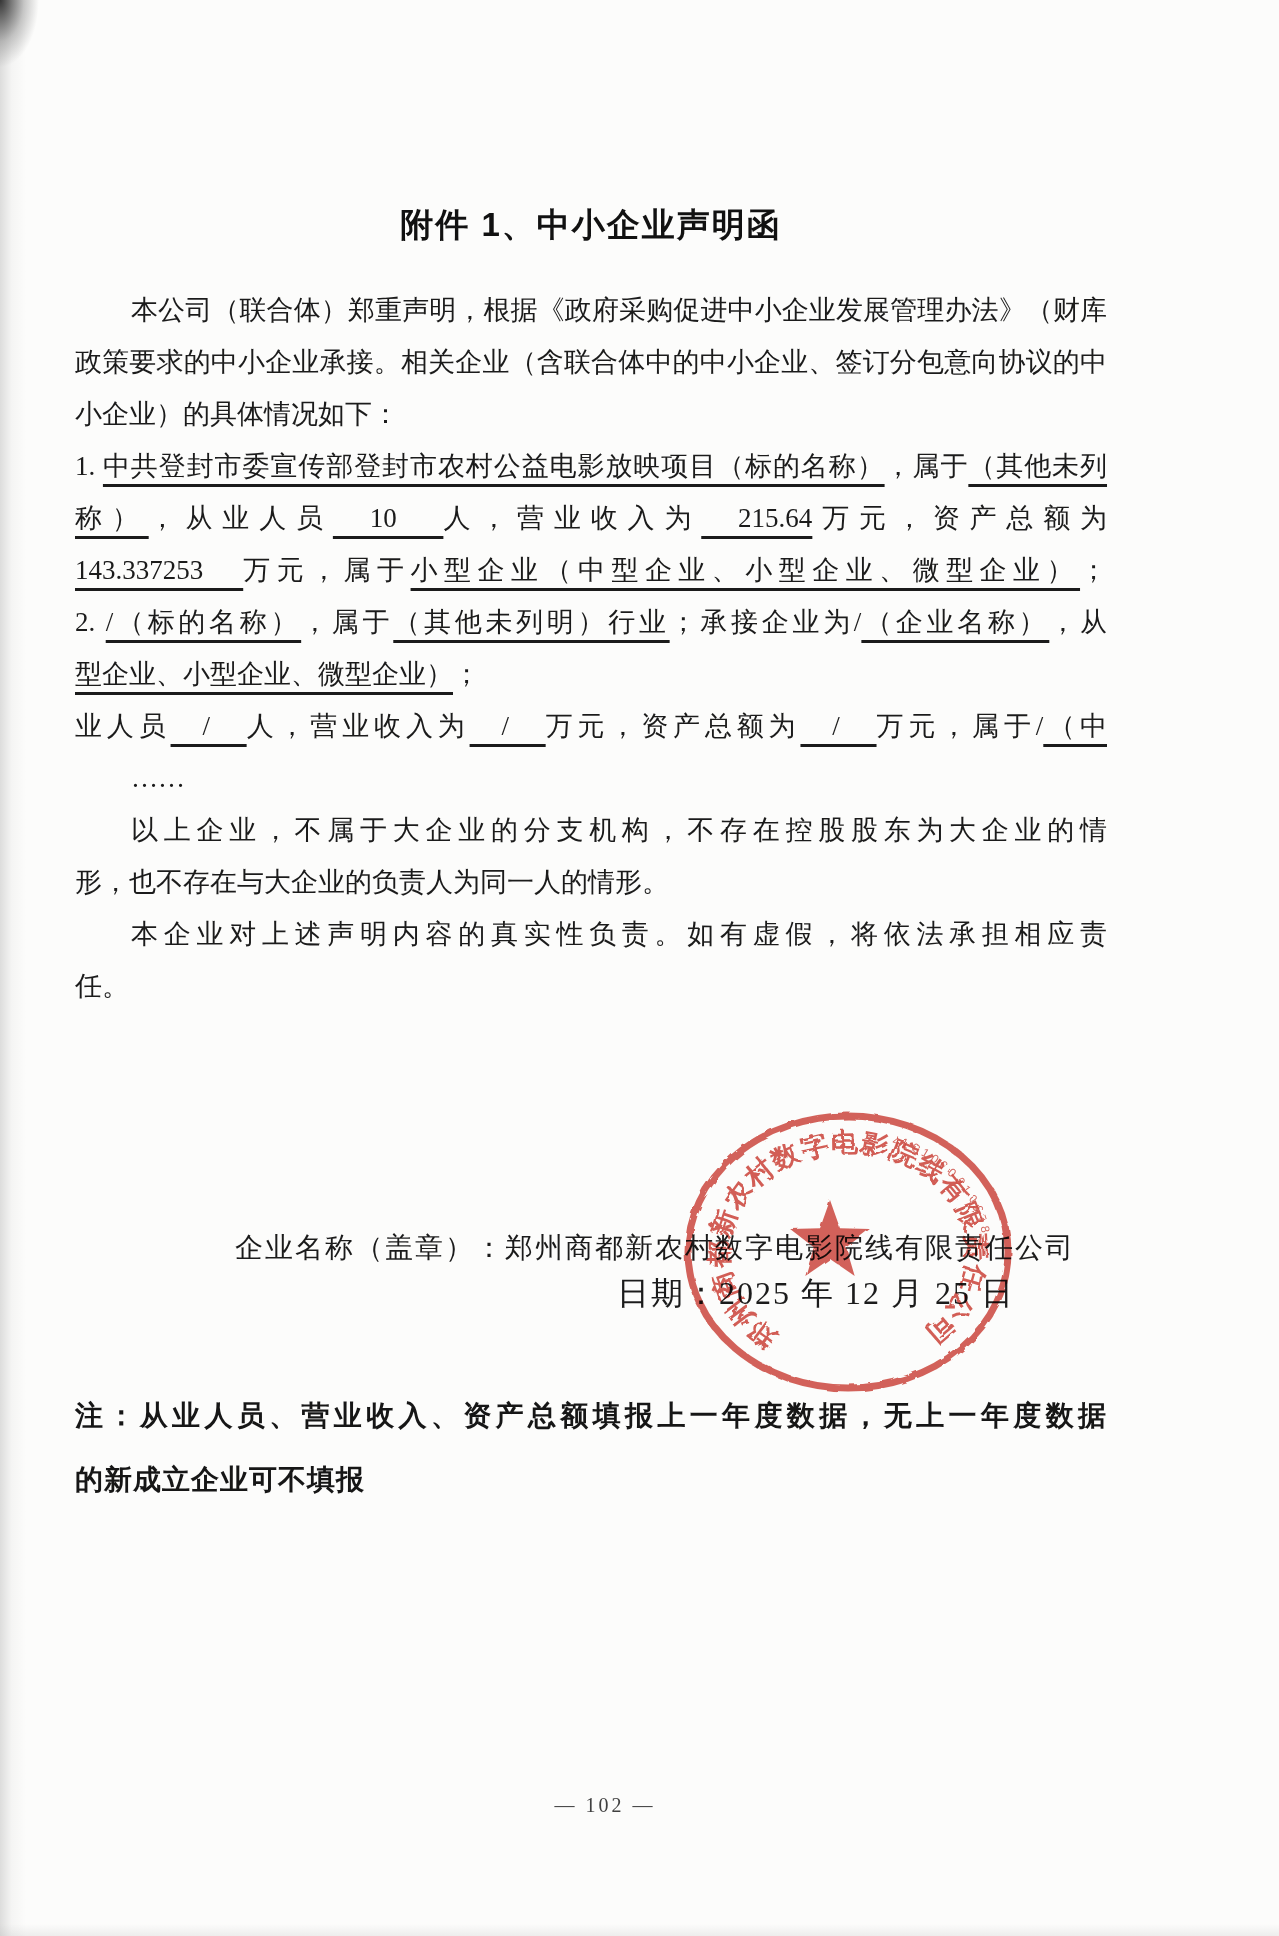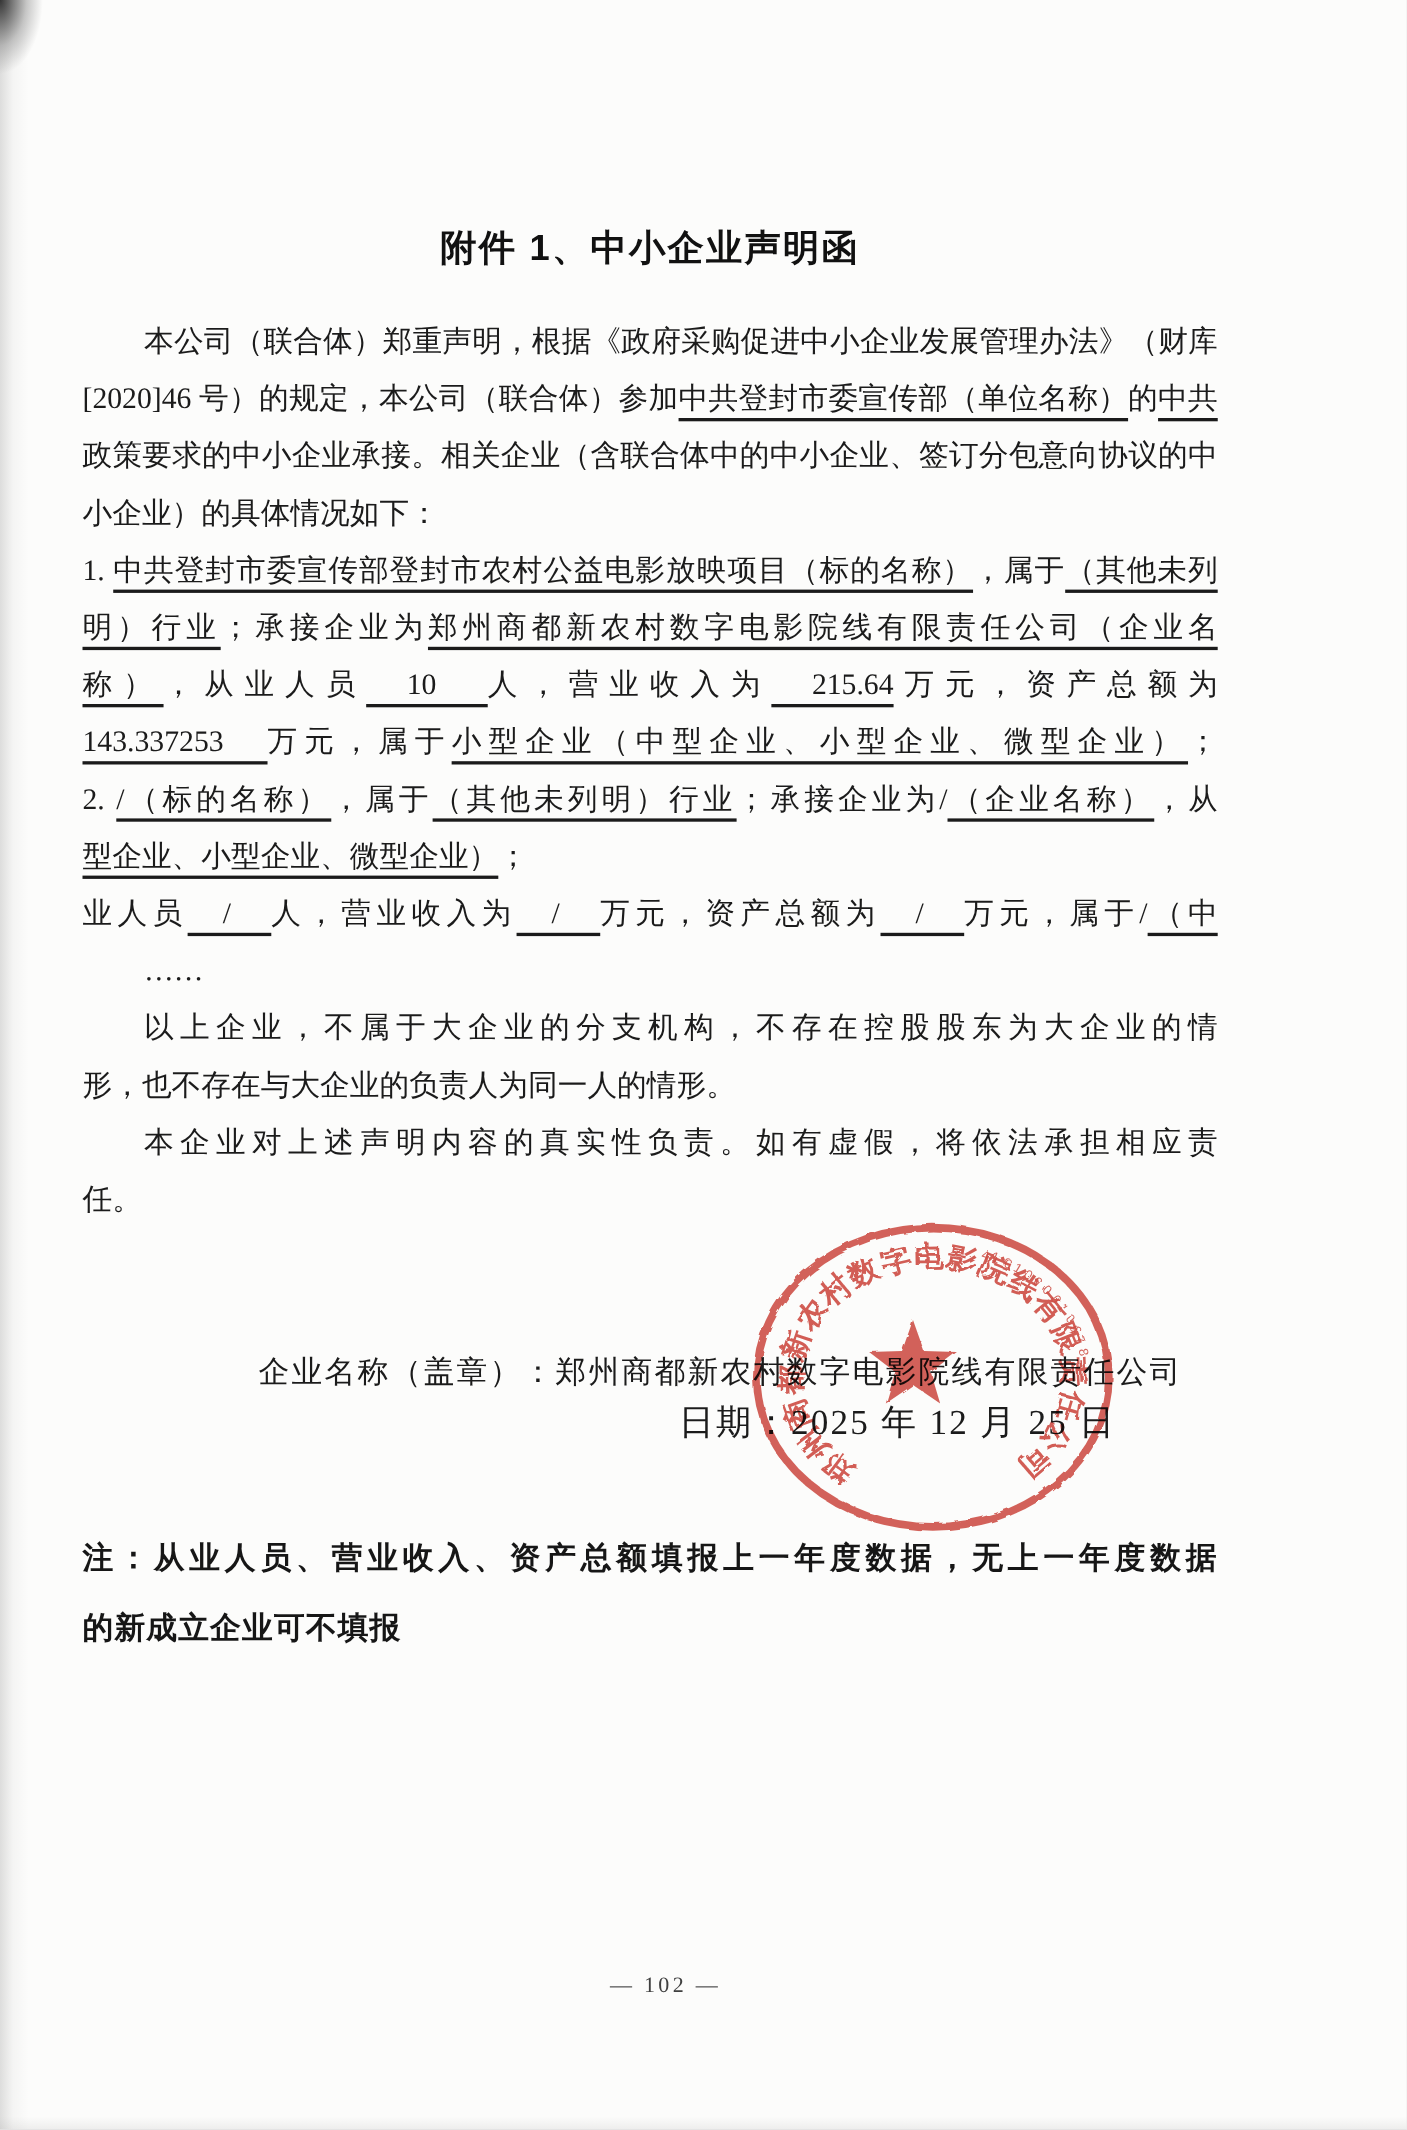--- a/index.html
+++ b/index.html
@@ -72,25 +72,23 @@
 <div id="page">
 
   <div class="edge-left"></div>
   <div class="corner-curl"></div>
   <div class="edge-bottom"></div>
 
   <div class="title">附件 1、中小企业声明函</div>
 
   <div class="body-lines">
       <div class="line j ind"><span>本公司（联合体）郑重声明，根据《政府采购促进中小企业发展管理办法》（财库</span></div>
-      <div class="line j"><span>[2020]46 号）的规定，本公司（联合体）参加</span><span class="u">中共登封市委宣传部（单位名称）</span><span>的</span><span class="u">中共</span></div>
       <div class="line j"><span>政策要求的中小企业承接。相关企业（含联合体中的中小企业、签订分包意向协议的中</span></div>
       <div class="line"><span>小企业）的具体情况如下：</span></div>
       <div class="line j"><span>1. </span><span class="u">中共登封市委宣传部登封市农村公益电影放映项目（标的名称）</span><span>，属于</span><span class="u">（其他未列</span></div>
-      <div class="line j"><span class="u">明）行业</span><span>；承接企业为</span><span class="u">郑州商都新农村数字电影院线有限责任公司（企业名</span></div>
       <div class="line j"><span class="u">称）</span><span>，从业人员</span><span class="u">　10　</span><span>人，营业收入为</span><span class="u">　215.64</span><span>万元，资产总额为</span></div>
       <div class="line j"><span class="u">143.337253　</span><span>万元，属于</span><span class="u">小型企业（中型企业、小型企业、微型企业）</span><span>；</span></div>
       <div class="line j"><span>2. </span><span class="u">/（标的名称）</span><span>，属于</span><span class="u">（其他未列明）行业</span><span>；承接企业为/</span><span class="u">（企业名称）</span><span>，从</span></div>
       <div class="line"><span class="u">型企业、小型企业、微型企业）</span><span>；</span></div>
       <div class="line j"><span>业人员</span><span class="u">　/　</span><span>人，营业收入为</span><span class="u">　/　</span><span>万元，资产总额为</span><span class="u">　/　</span><span>万元，属于/</span><span class="u">（中</span></div>
       <div class="line ind"><span>……</span></div>
       <div class="line j ind"><span>以上企业，不属于大企业的分支机构，不存在控股股东为大企业的情</span></div>
       <div class="line"><span>形，也不存在与大企业的负责人为同一人的情形。</span></div>
       <div class="line j ind"><span>本企业对上述声明内容的真实性负责。如有虚假，将依法承担相应责</span></div>
       <div class="line"><span>任。</span></div>

